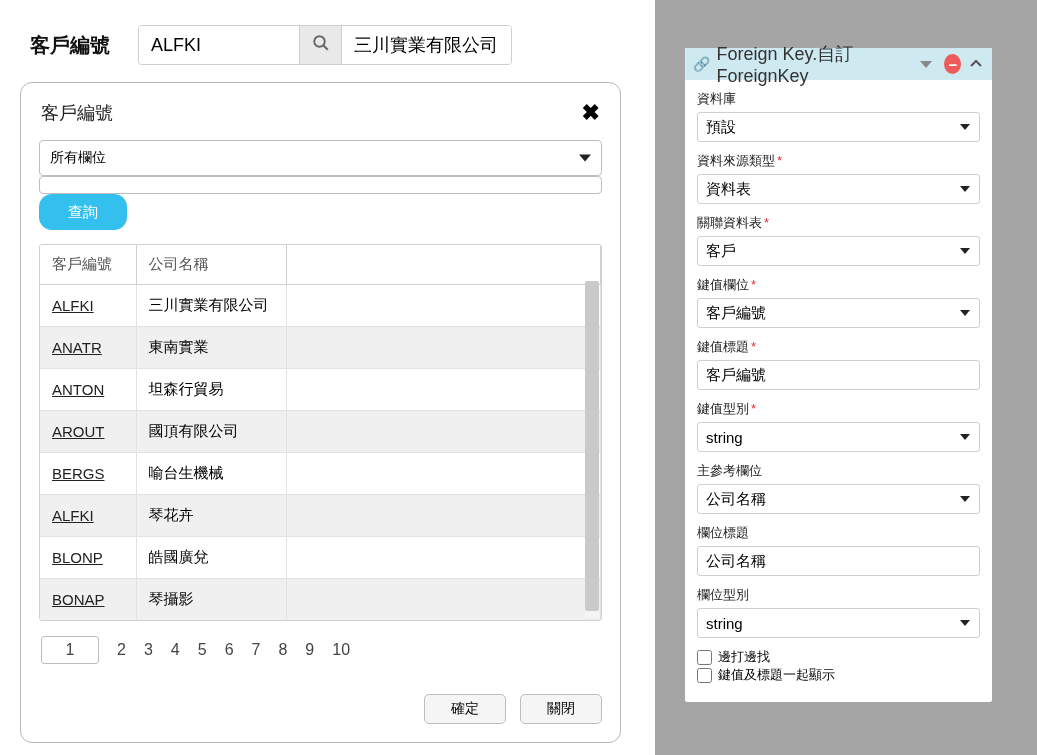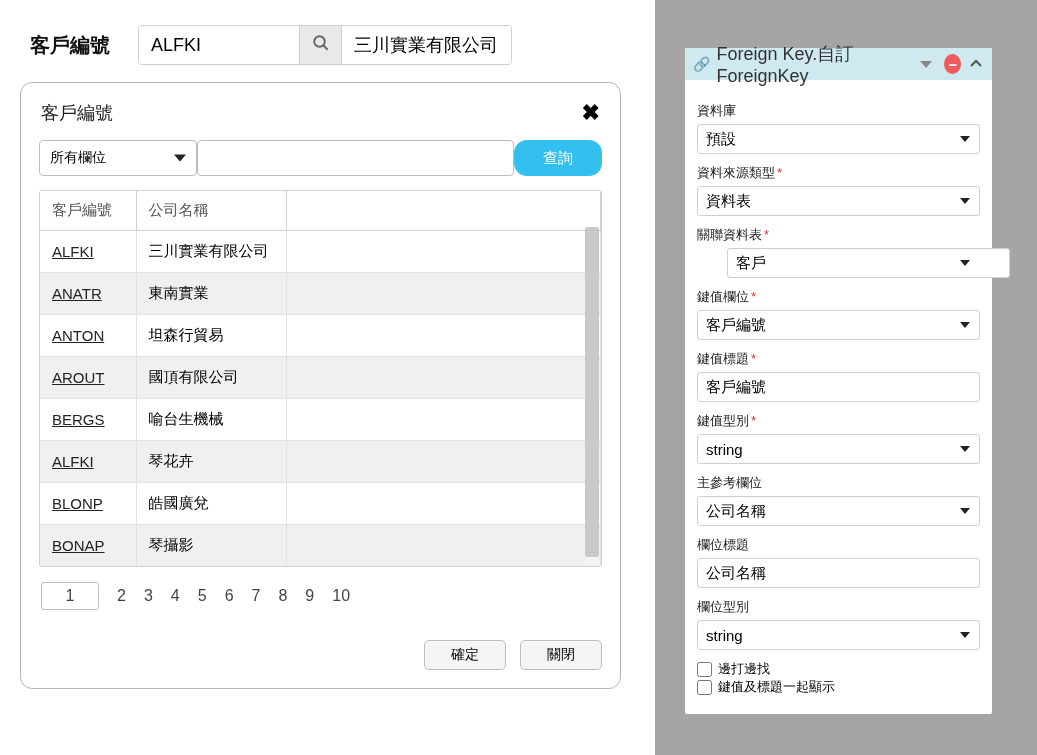--- a/index.html
+++ b/index.html
@@ -103,20 +103,21 @@
     font-size: 22px;
     font-weight: bold;
     cursor: pointer;
     color: #000;
     line-height: 1;
   }
   .dlg-filter-row {
     display: flex;
     gap: 0;
     padding: 5px 18px 14px 18px;
+    flex-direction: column;
   }
   .select {
     position: relative;
     border: 1px solid #bdbdbd;
     border-radius: 4px;
     height: 36px;
     display: flex;
     align-items: center;
     padding: 0 30px 0 10px;
     background: #fff;
@@ -276,21 +277,21 @@
     line-height: 1;
   }
   .collapse-chevron {
     width: 20px; height: 20px;
     display: flex; align-items: center; justify-content: center;
     cursor: pointer;
     color: #555;
   }
   .collapse-chevron svg { width: 12px; height: 12px; }
   .prop-body {
-    padding: 22px 12px 18px 12px;
+    padding: 10px 12px 18px 12px;
   }
   .prop-field { margin-bottom: 10px; }
   .prop-label {
     font-size: 13px;
     color: #222;
     margin-bottom: 4px;
     display: block;
   }
   .req { color: #d33; margin-left: 2px; }
   .prop-select, .prop-input {
@@ -466,21 +467,21 @@
         <div class="prop-field">
           <label class="prop-label">資料來源類型<span class="req">*</span></label>
           <div class="prop-select-wrap">
             <div class="prop-select" style="display: flex; align-items: center;">資料表</div>
             <span class="caret"></span>
           </div>
         </div>
         <div class="prop-field">
           <label class="prop-label">關聯資料表<span class="req">*</span></label>
           <div class="prop-select-wrap">
-            <div class="prop-select" style="display: flex; align-items: center; margin-left: 30px;">客戶</div>
+            <div class="prop-select" style="display: flex; align-items: center;">客戶</div>
             <span class="caret"></span>
           </div>
         </div>
         <div class="prop-field">
           <label class="prop-label">鍵值欄位<span class="req">*</span></label>
           <div class="prop-select-wrap">
             <div class="prop-select" style="display: flex; align-items: center;">客戶編號</div>
             <span class="caret"></span>
           </div>
         </div>

